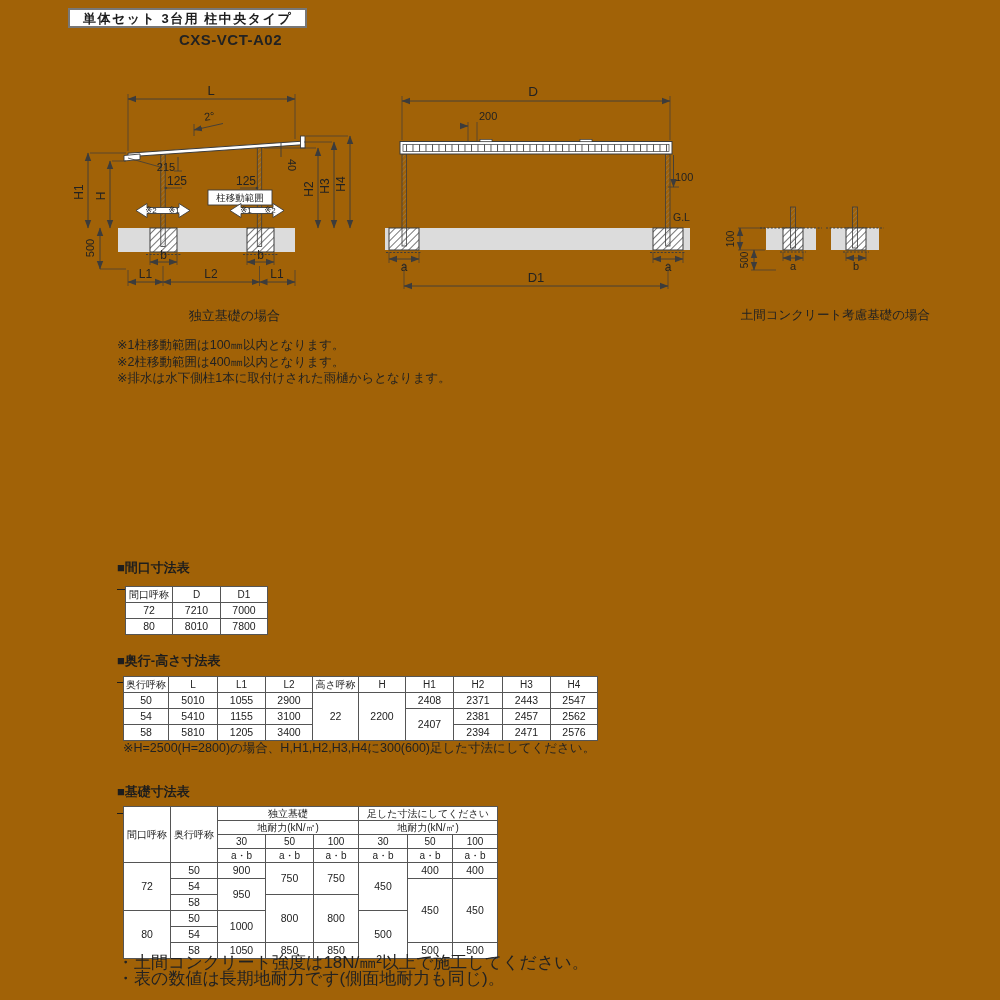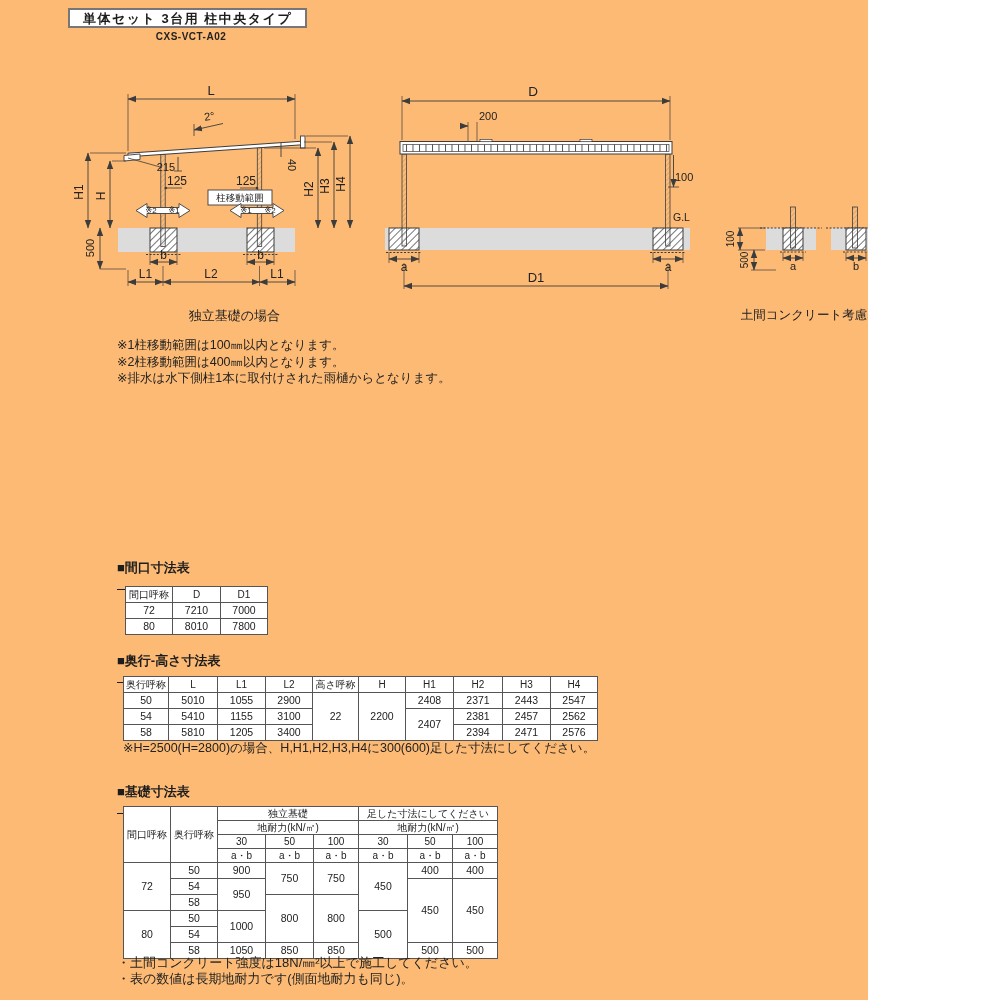--- a/index.html
+++ b/index.html
@@ -1,22 +1,22 @@
 <!DOCTYPE html>
 <html><head>
 <meta charset="utf-8">
 <style>
   html,body{margin:0;padding:0;background:#fff;}
-  .page{position:relative;width:868px;height:1000px;background:#fdba74;overflow:hidden;
+  .page{position:relative;width:1000px;height:1000px;background:#a16207;overflow:hidden;
         font-family:"Liberation Sans","DejaVu Sans",sans-serif;color:#222;}
   .title-box{position:absolute;left:68px;top:8px;height:20px;box-sizing:border-box;
         border:2px solid #777;padding:1px 13px 0 13px;font-size:13px;font-weight:bold;
         letter-spacing:1.5px;color:#1d1d1d;line-height:16px;background:#fff;}
-  .model-code{position:absolute;left:84px;top:31px;width:214px;text-align:center;
-        font-size:10px;font-weight:bold;letter-spacing:.5px;color:#222;}
+  .model-code{position:absolute;left:68px;top:31px;width:214px;text-align:right;
+        font-size:15px;font-weight:bold;letter-spacing:.5px;color:#222;}
   .dia{position:absolute;}
   .dia text{fill:#222;font-family:"Liberation Sans","DejaVu Sans",sans-serif;}
   .dim{stroke:#3c3c3c;stroke-width:.9;fill:none;}
   .ext{stroke:#3c3c3c;stroke-width:.7;fill:none;}
   .thin{stroke:#3c3c3c;stroke-width:.8;fill:none;}
   .post{stroke:#3c3c3c;stroke-width:.8;}
   .dashed{stroke:#3c3c3c;stroke-width:1;stroke-dasharray:2,1.6;fill:none;}
   .t8{font-size:8px}.t95{font-size:9.5px}.t10{font-size:10px}.t105{font-size:10.5px}
   .t11{font-size:11px}.t12{font-size:12px}.t13{font-size:13px}.t135{font-size:13.5px}
   .caption{position:absolute;font-size:13px;color:#222;text-align:right;}
@@ -427,18 +427,18 @@
     <tr>
       <td>58</td>
       <td>1050</td>
       <td>850</td>
       <td>850</td>
       <td>500</td>
       <td>500</td>
     </tr>
   </tbody>
     </table>
-  <div class="tbl-note" style="left:117px;top:955px;font-size:13px;">
+  <div class="tbl-note" style="left:117px;top:955px;font-size:17px;">
     <div>・土間コンクリート強度は18N/㎜²以上で施工してください。</div>
     <div>・表の数値は長期地耐力です(側面地耐力も同じ)。</div>
   </div>
 
 </div>
 
 </body></html>

